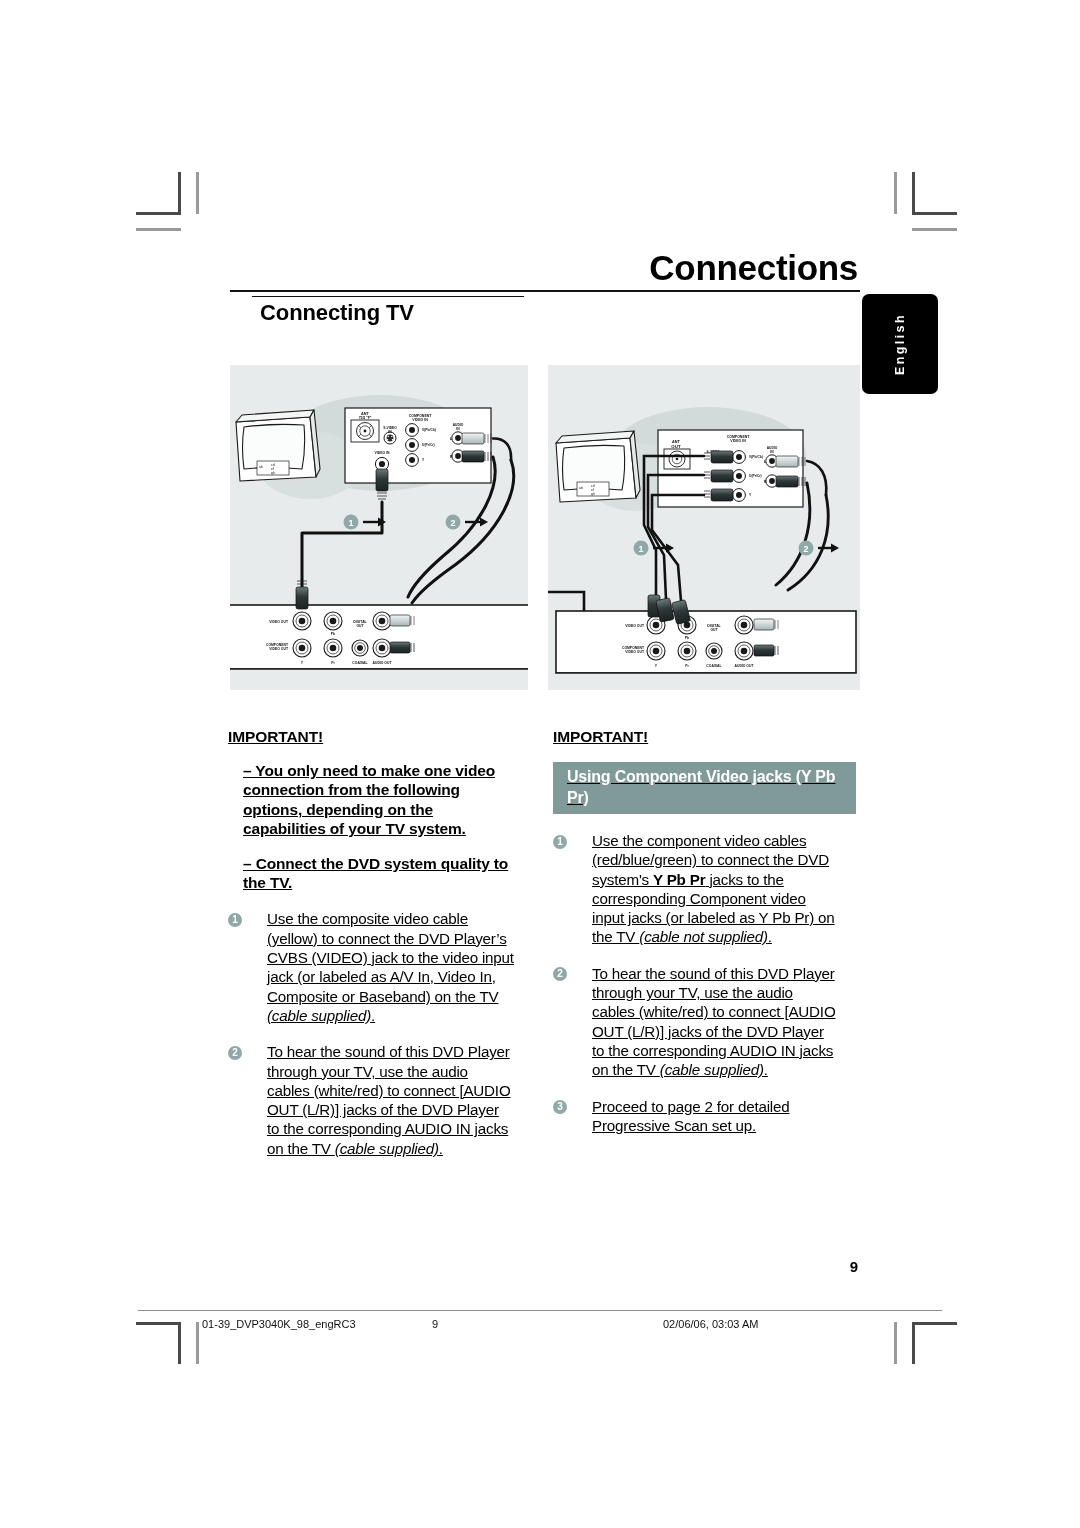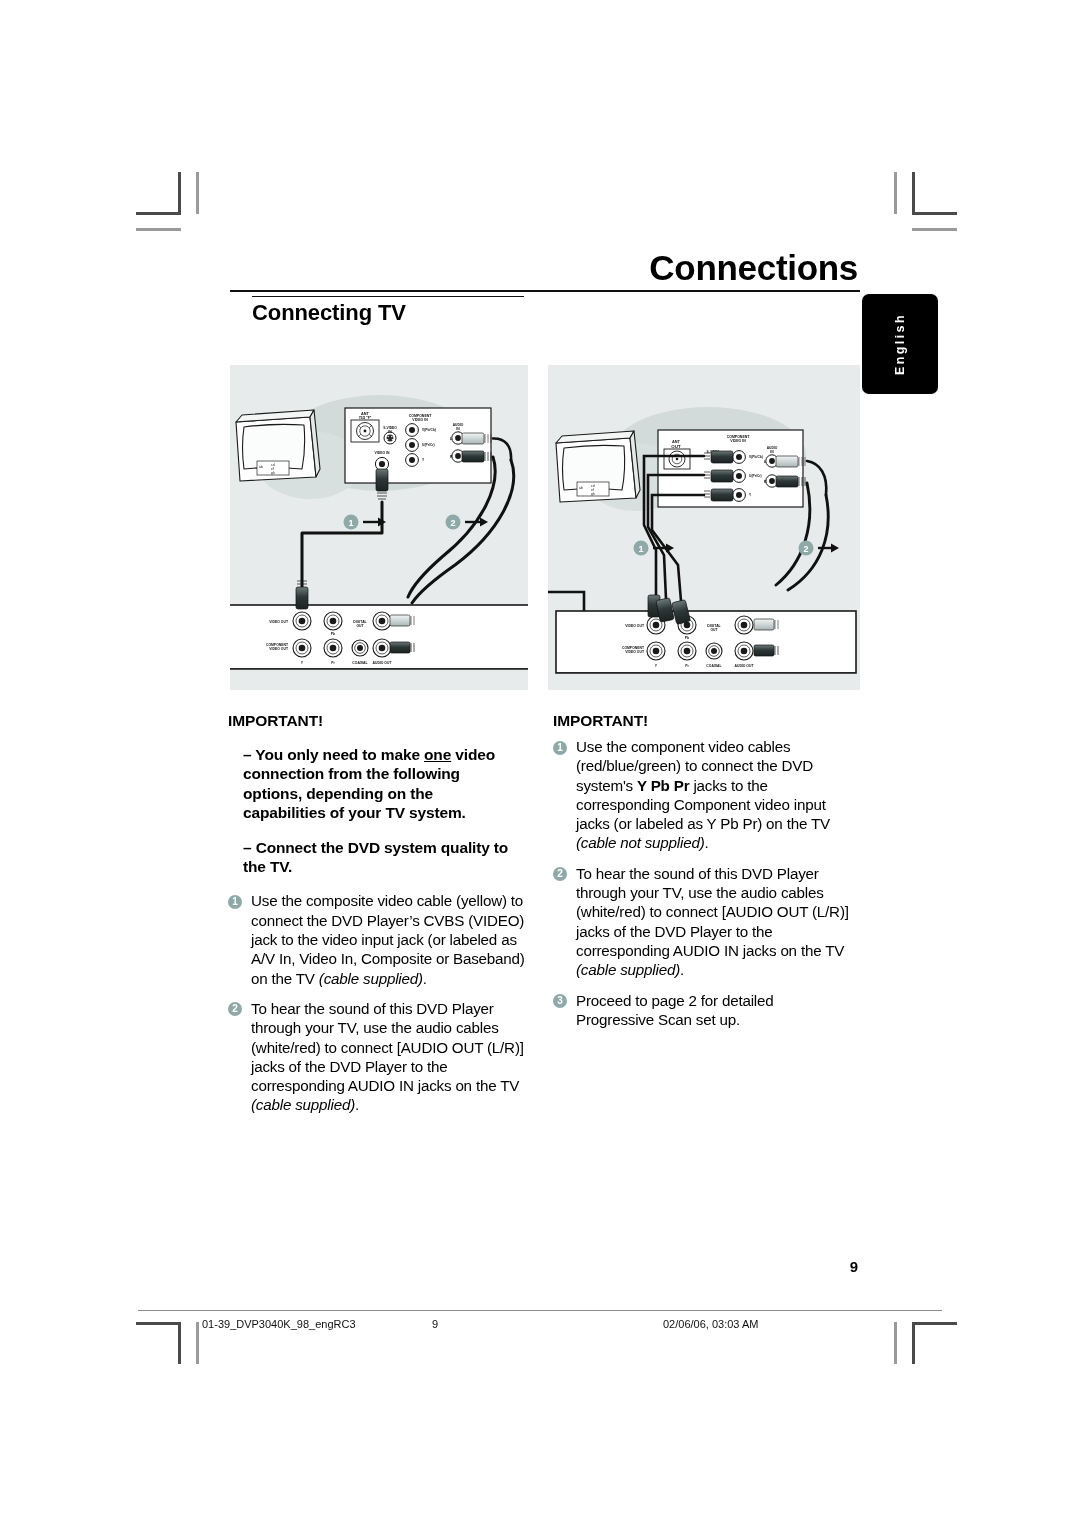--- a/index.html
+++ b/index.html
@@ -28,21 +28,21 @@
   }
   .rule-main {
     position:absolute; left:230px; top:290px; width:630px; height:0;
     border-top:2.2px solid #111;
   }
   .rule-sub {
     position:absolute; left:252px; top:296px; width:272px; height:0;
     border-top:1.1px solid #111;
   }
   .section-title {
-    position:absolute; left:252px; top:300px;
+    position:absolute; left:260px; top:300px;
     font-size:22px; font-weight:bold; letter-spacing:-0.1px;
   }
 
   
   .lang-tab {
     position:absolute; left:862px; top:294px; width:76px; height:100px;
     background:#000; border-radius:7px;
   }
   .lang-tab span {
     position:absolute; left:50%; top:50%;
@@ -55,21 +55,21 @@
   .diagram {
     position:absolute; top:365px; height:325px;
     background:#e7ebeb; overflow:hidden;
   }
   #diagram-left  { left:230px; width:298px; }
   #diagram-right { left:548px; width:312px; }
 
   .dsvg { position:absolute; left:0; top:0; width:100%; height:100%; }
 
   
-  .col { position:absolute; top:712px; width:303px; }
+  .col { position:absolute; top:728px; width:303px;text-decoration:underline; }
   #col-left  { left:228px; }
   #col-right { left:553px; }
 
   .important-head {
     font-size:15.5px; font-weight:bold; margin:0 0 1px 0; letter-spacing:-0.1px;
   }
   .important-body {
     font-size:15.5px; font-weight:bold; line-height:19.4px;
     letter-spacing:-0.15px; margin:15px;
   }
@@ -85,21 +85,21 @@
   .steps { margin-top:7px; }
   .step { position:relative; padding-left:22px; margin-bottom:11px; }
   .badge {
     position:absolute; left:0; top:3.5px;
     width:14px; height:14px; border-radius:50%;
     background:#8fa9a8; color:#fff;
     font-size:10px; font-weight:bold;
     text-align:center; line-height:14px;
   }
   .step p {
-    margin:1px; font-size:15.2px; line-height:19.3px;
+    margin:17px; font-size:15.2px; line-height:19.3px;
     letter-spacing:-0.2px; color:#000;
   }
   .step p i { font-style:italic; }
   .step p b { font-weight:bold; }
 
   
   .page-num {
     position:absolute; right:222px; top:1258px;
     font-size:15px; font-weight:bold;
   }
@@ -558,20 +558,21 @@
       <div class="step">
         <span class="badge">2</span>
         <p>To hear the sound of this DVD Player through your TV, use the audio cables (white/red) to connect [AUDIO OUT (L/R)] jacks of the DVD Player to the corresponding AUDIO IN jacks on the TV <i>(cable supplied)</i>.</p>
       </div>
     </div>
   </div>
 
   <div class="col" id="col-right">
     <div class="important-head">IMPORTANT!</div>
 
+    <div class="bar">Using Component Video jacks (Y Pb Pr)</div>
 
     <div class="steps">
       <div class="step">
         <span class="badge">1</span>
         <p>Use the component video cables (red/blue/green) to connect the DVD system's <b>Y Pb Pr</b> jacks to the corresponding Component video input jacks (or labeled as Y Pb Pr) on the TV <i>(cable not supplied)</i>.</p>
       </div>
       <div class="step">
         <span class="badge">2</span>
         <p>To hear the sound of this DVD Player through your TV, use the audio cables (white/red) to connect [AUDIO OUT (L/R)] jacks of the DVD Player to the corresponding AUDIO IN jacks on the TV <i>(cable supplied)</i>.</p>
       </div>

